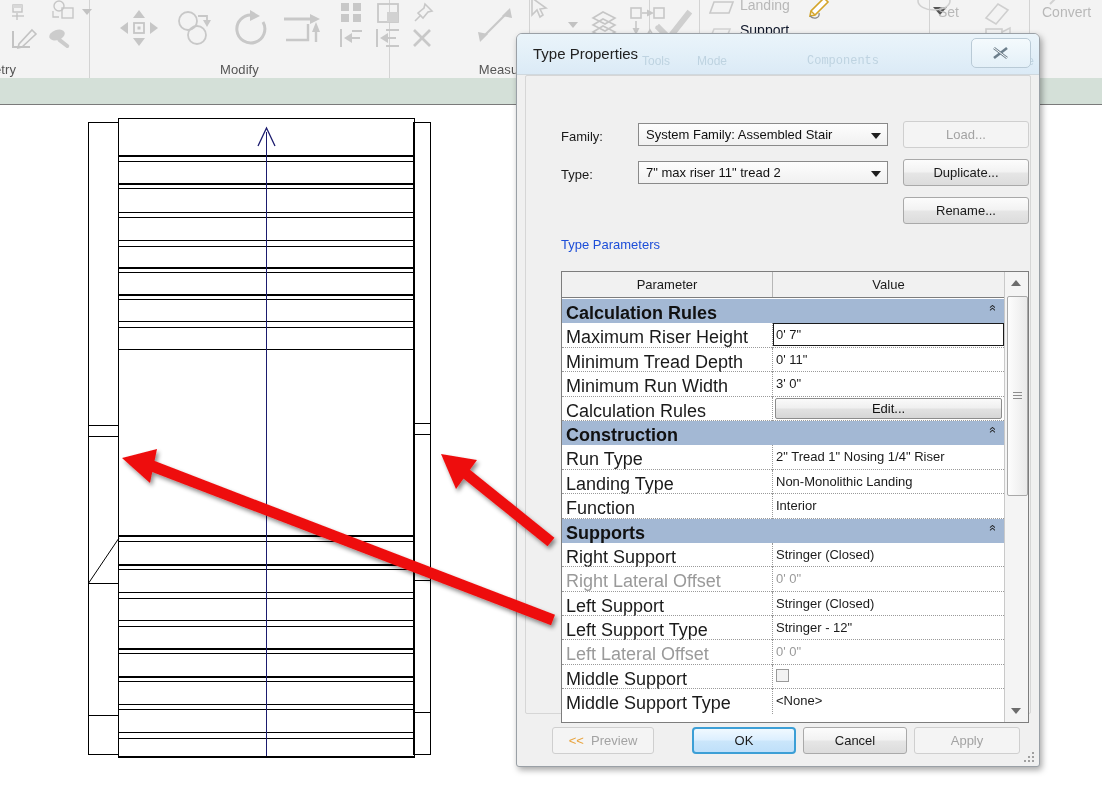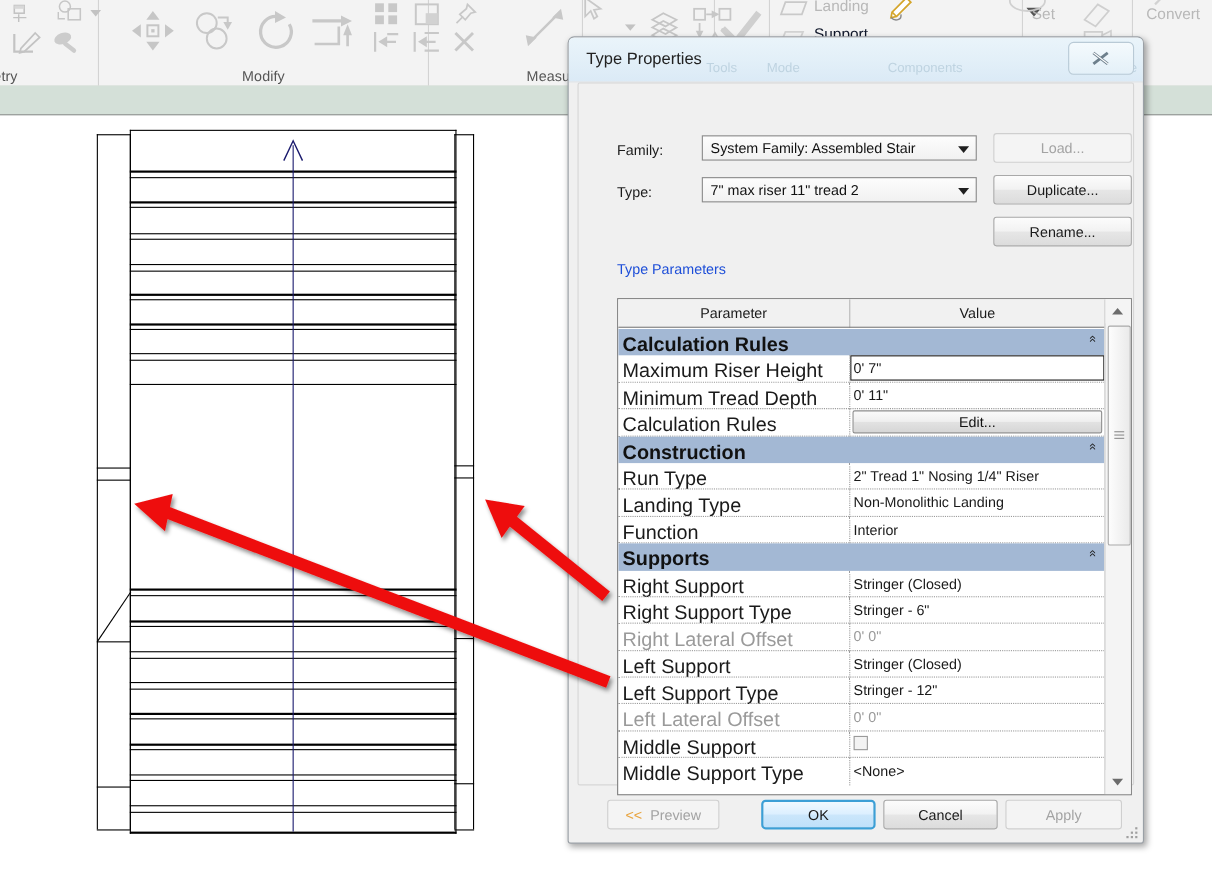--- a/index.html
+++ b/index.html
@@ -541,21 +541,21 @@
       <svg width="24" height="22" viewBox="0 0 24 22">
           <polyline points="3,20 11.5,2 20,20" fill="none" stroke="#1b1b6e" stroke-width="1.3"></polyline>
         </svg>
     </div>
   </div>
 
   <div class="dialog">
 
     <div class="dlg-titlebar">
       <span class="glass-ghost" style="left:180px; top:20px;">Mode</span>
-      <span class="glass-ghost" style="left:290px; top:20px;">Components</span>
+      <span class="glass-ghost" style="left:290px; top:20px;font-family:Liberation Mono, monospace;">Components</span>
       <span class="glass-ghost" style="left:455px; top:20px;">Work Plane</span>
       <span class="glass-ghost" style="left:125px; top:20px;">Tools</span>
       <div class="dlg-title">Type Properties</div>
       <div class="close-btn">
         <svg width="22" height="16" viewBox="0 0 22 16">
           <g stroke="#6d7f8c" stroke-width="2.6" fill="none">
             <line x1="4" y1="3" x2="17" y2="13"></line>
             <line x1="17" y1="3" x2="4" y2="13"></line>
           </g>
           <g stroke="#ffffff" stroke-width="1" fill="none">
@@ -603,20 +603,26 @@
               <span class="cellborder-v"></span>
               <span class="cellborder-h"></span>
             </div>
             <div class="row">
               <span class="pname">Minimum Tread Depth</span>
               <span class="pval">0'  11"</span>
               <span class="cellborder-v"></span>
               <span class="cellborder-h"></span>
             </div>
             <div class="row">
+              <span class="pname">Minimum Run Width</span>
+              <span class="pval">3'  0"</span>
+              <span class="cellborder-v"></span>
+              <span class="cellborder-h"></span>
+            </div>
+            <div class="row">
               <span class="pname">Calculation Rules</span>
               <span class="editbtn">Edit...</span>
               <span class="cellborder-v"></span>
               <span class="cellborder-h"></span>
             </div>
             <div class="row group">
               <span class="pname">Construction</span>
               <span class="chev" style="transform: rotate(-90deg); display: inline-block;">»</span>
             </div>
             <div class="row">
@@ -637,26 +643,20 @@
               <span class="cellborder-v"></span>
               <span class="cellborder-h"></span>
             </div>
             <div class="row group">
               <span class="pname">Supports</span>
               <span class="chev" style="transform: rotate(-90deg); display: inline-block;">»</span>
             </div>
             <div class="row">
               <span class="pname">Right Support</span>
               <span class="pval">Stringer (Closed)</span>
-              <span class="cellborder-v"></span>
-              <span class="cellborder-h"></span>
-            </div>
-            <div class="row">
-              <span class="pname">Right Support Type</span>
-              <span class="pval">Stringer - 6"</span>
               <span class="cellborder-v"></span>
               <span class="cellborder-h"></span>
             </div>
             <div class="row grayed">
               <span class="pname">Right Lateral Offset</span>
               <span class="pval">0'  0"</span>
               <span class="cellborder-v"></span>
               <span class="cellborder-h"></span>
             </div>
             <div class="row">

